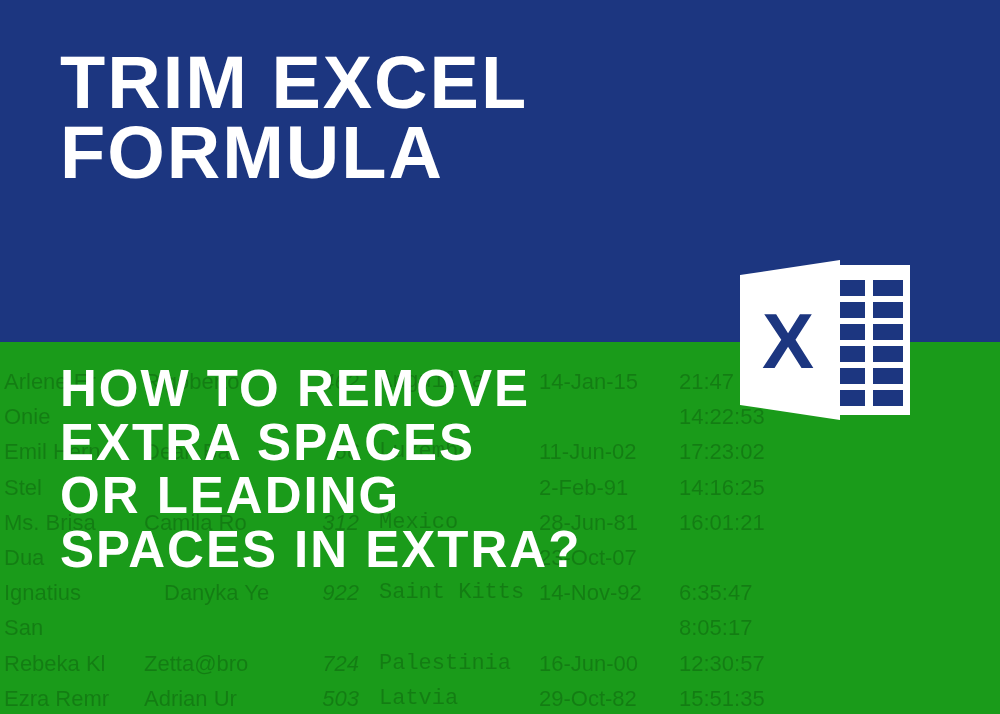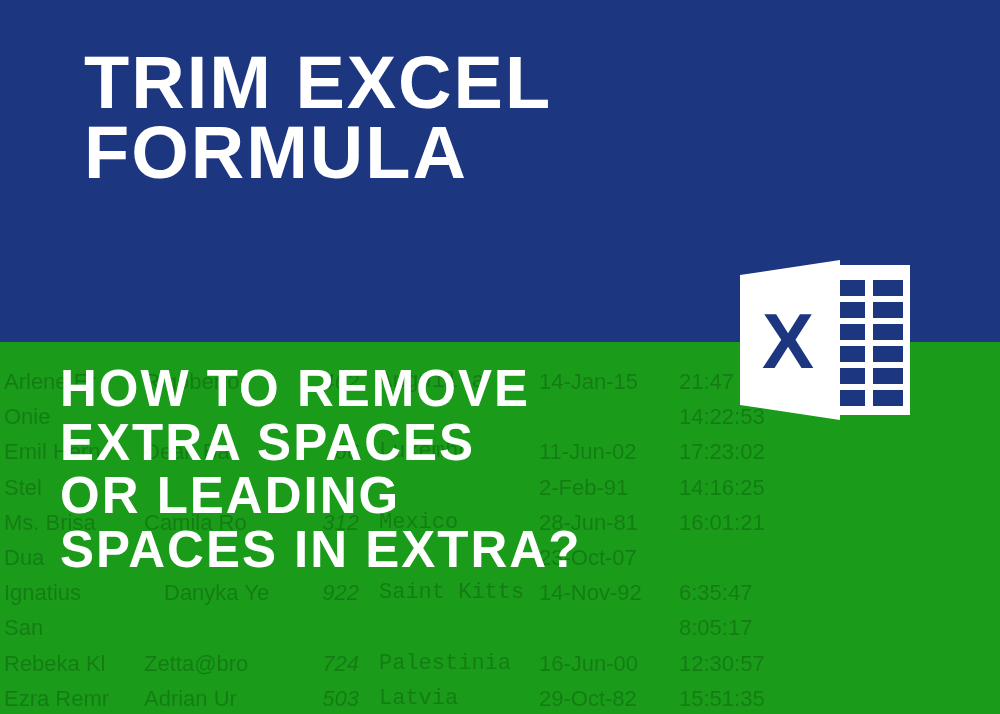--- a/index.html
+++ b/index.html
@@ -15,21 +15,21 @@
       position: relative;
       background: #1a9b1a;
     }
     .top-section {
       position: absolute;
       top: 0;
       left: 0;
       width: 100%;
       height: 360px;
       background: #1c3680;
-      padding: 48px 84px;
+      padding: 48px 60px;
     }
     .title-block {
       color: white;
     }
     .main-title {
       font-size: 74px;
       font-weight: 700;
       letter-spacing: 2px;
       line-height: 0.95;
       margin-bottom: 8px;

